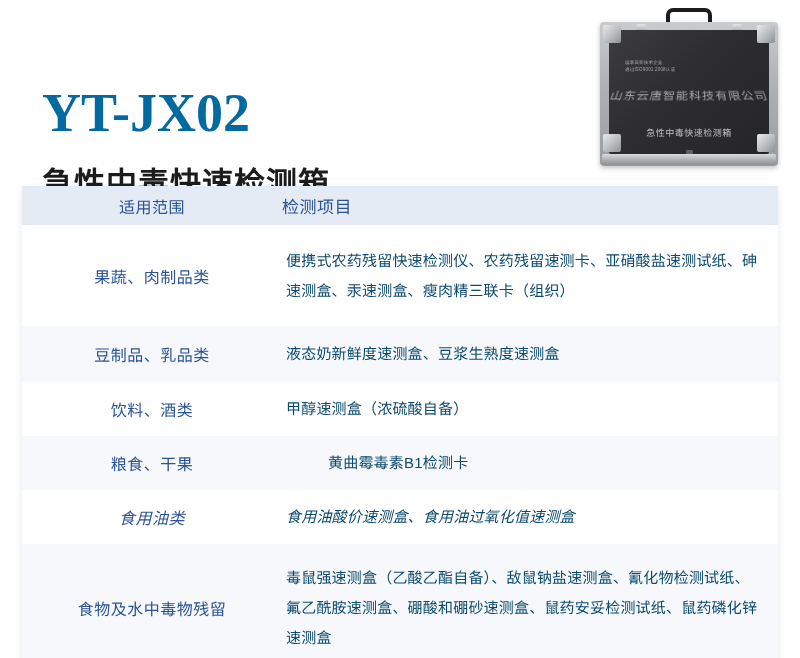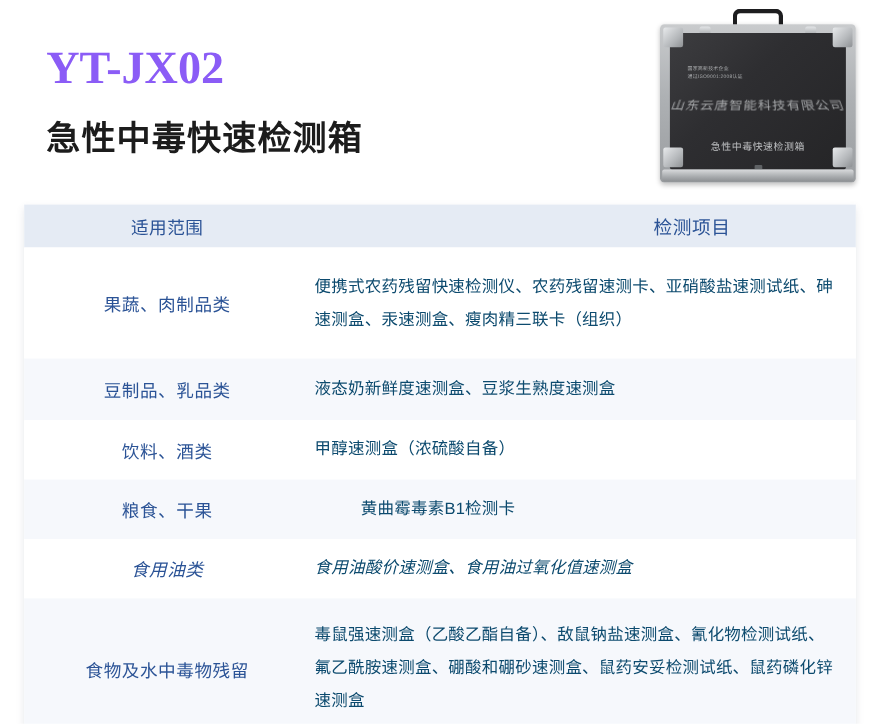--- a/index.html
+++ b/index.html
@@ -24,26 +24,27 @@
     width: 800px;
     height: 182px;
   }
   #title-group {
     position: absolute;
     left: 42px;
     top: 40px;
   }
   #model-title {
     font-family: "Liberation Serif", "DejaVu Serif", serif;
-    font-size: 42px;
+    font-size: 54px;
     font-weight: bold;
-    color: #8b5cf6;
+    color: #0369a1;
     letter-spacing: 0px;
     line-height: 1.05;
     white-space: nowrap;
+    margin-top: 45px;
   }
   #product-name {
     margin-top: 16px;
     font-family: "Liberation Serif", "DejaVu Serif", serif;
     font-size: 31px;
     font-weight: bold;
     color: #1c1c1c;
     letter-spacing: 1px;
     white-space: nowrap;
   }
@@ -219,21 +220,21 @@
   .cell.items {
     flex: 1 1 auto;
     color: #0c4a6e;
     font-size: 15px;
     line-height: 30px;
     padding: 12px 18px 12px 4px;
     letter-spacing: .2px;
   }
   .cell.items-head {
     flex: 1 1 auto;
-    text-align: right;
+    text-align: left;
     padding-right: 114px;
   }
   .r1 { height: 101px; }
   .r2 { height: 56px; }
   .r3 { height: 54px; }
   .r4 { height: 54px; gap: 42px; }
   .r5 { height: 54px; font-style: italic; }
   .r6 { height: 128px; }
 </style>
 </head>

